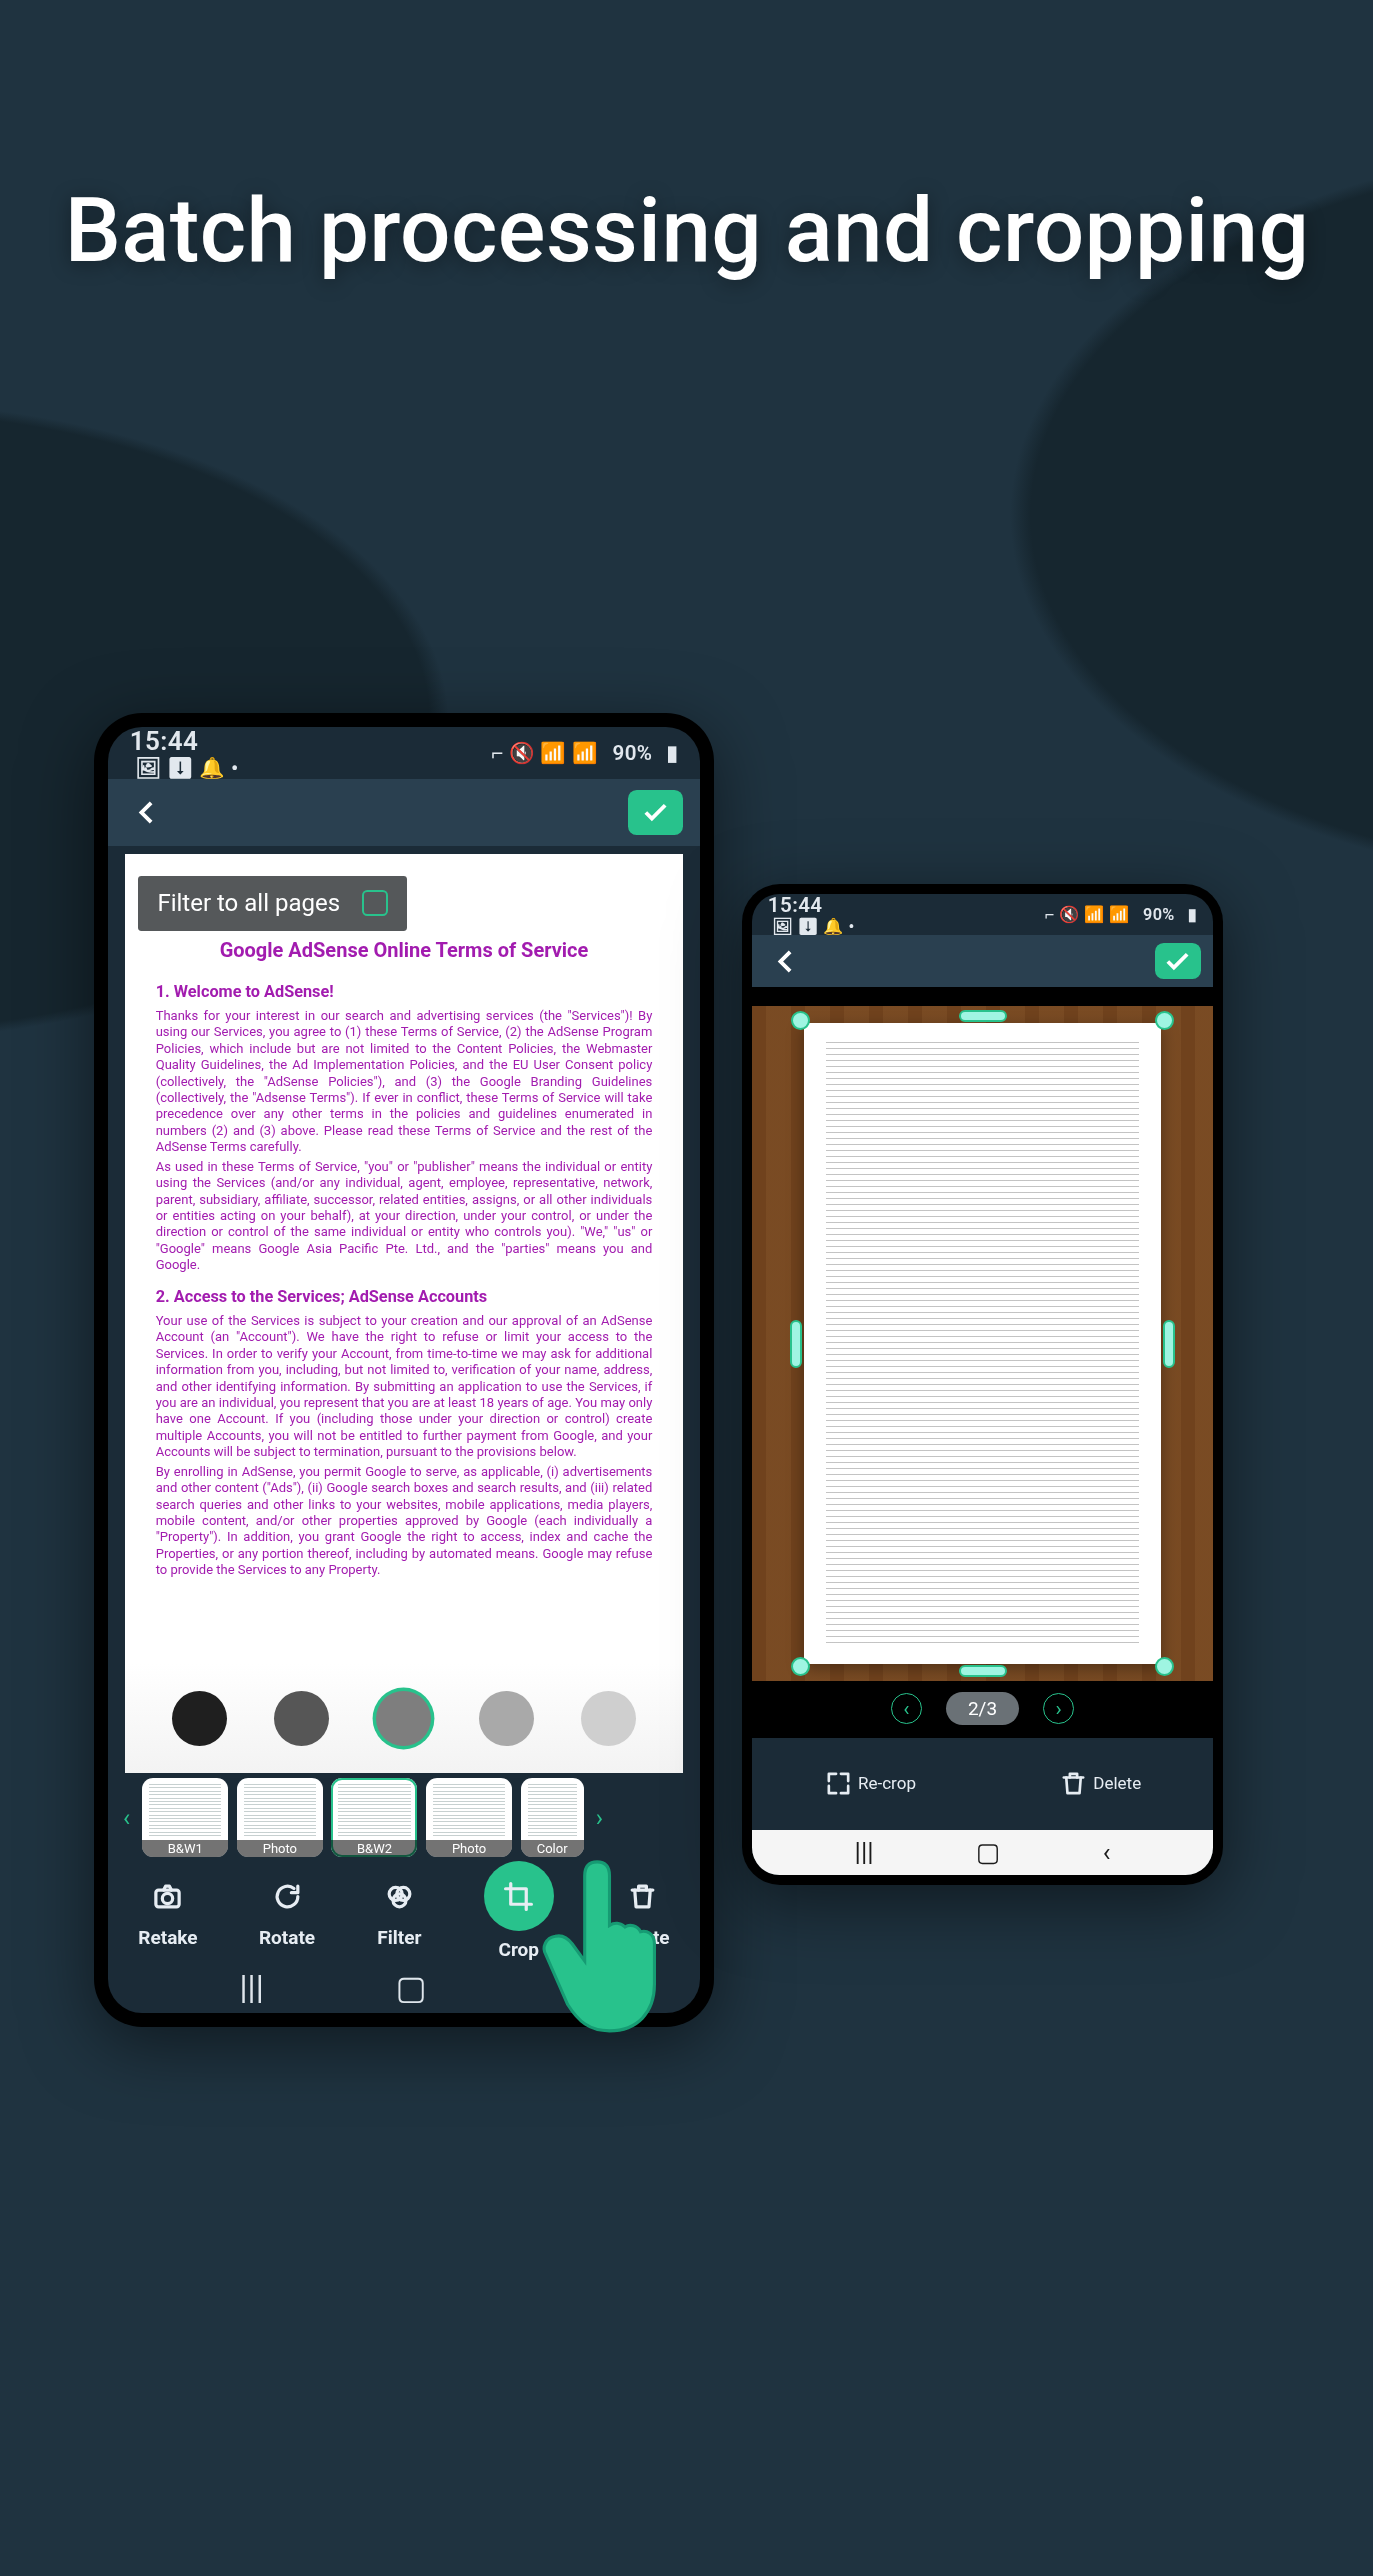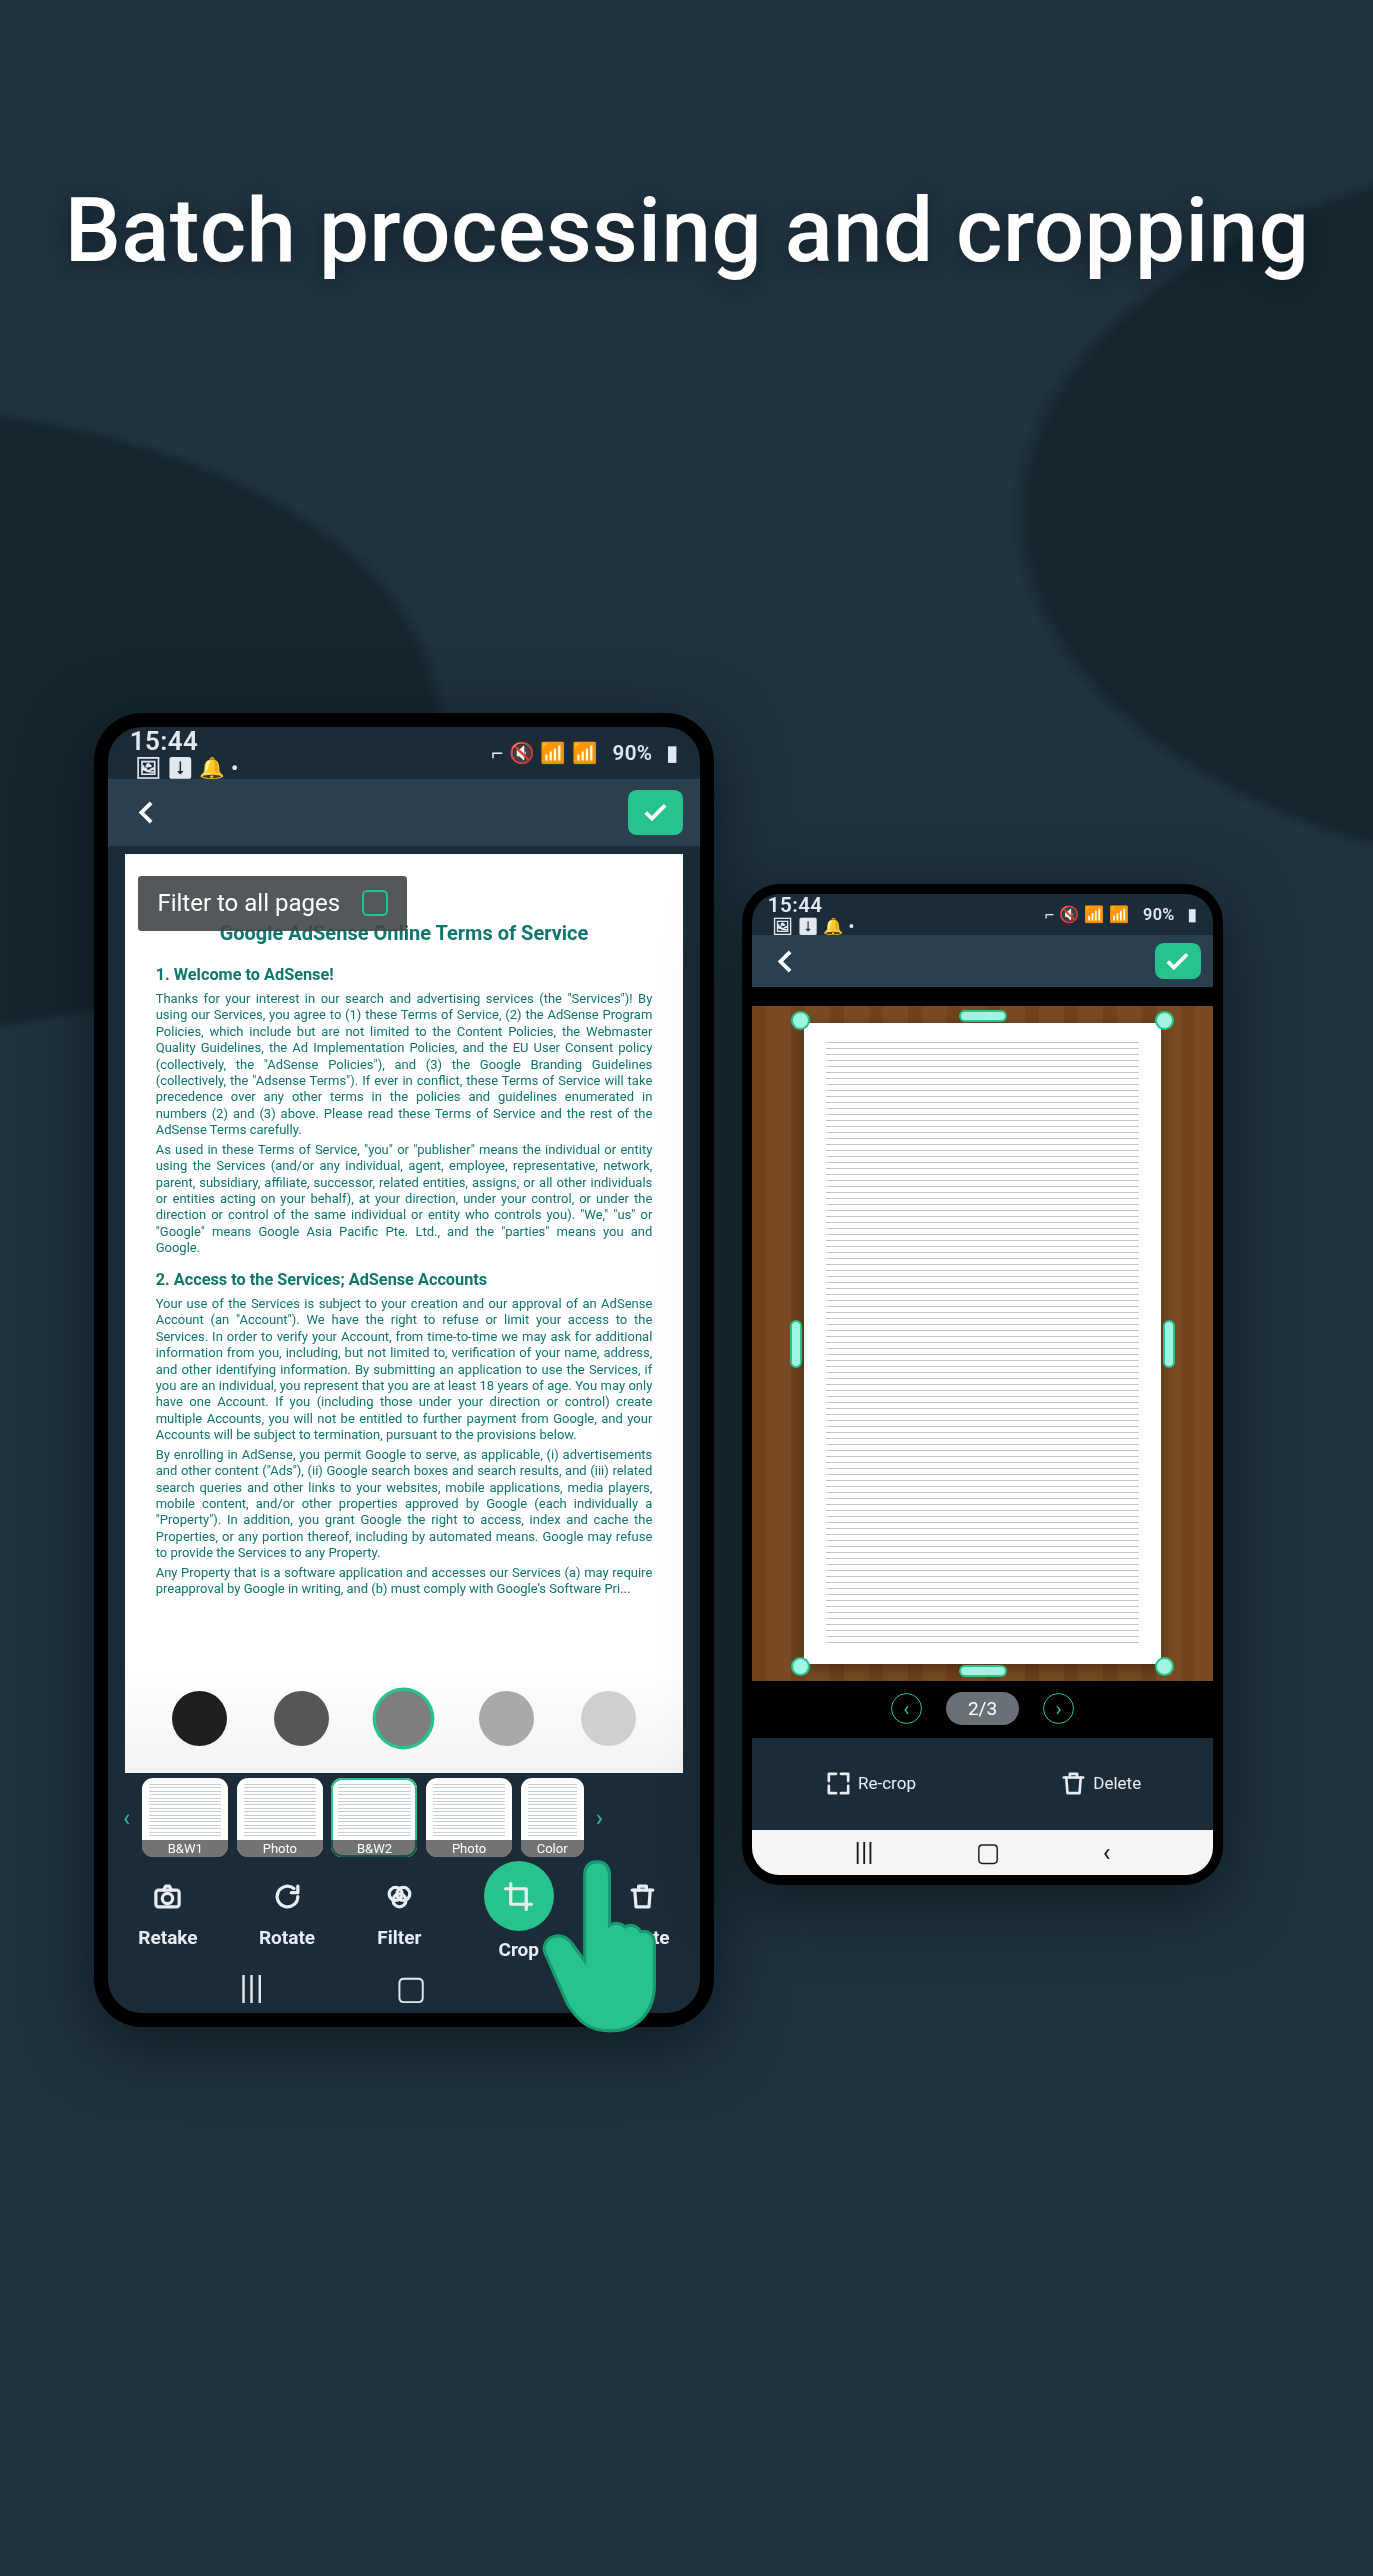--- a/index.html
+++ b/index.html
@@ -49,21 +49,21 @@
     display:flex; align-items:center; justify-content:center; }
   .btn-icon svg, .btn-confirm svg { width:29px; height:29px; stroke:#fff; fill:none; stroke-width:3.2; }
 
   
   .doc-area { position:absolute; left:17px; right:17px; top:127px; bottom:240px;
     background:#fff; overflow:hidden; }
   .overlay-chip { position:absolute; left:13.7px; top:22px; padding:13.7px 19px;
     background:rgba(66,70,72,.9); color:#fff; border-radius:3.4px; font-size:24px;
     display:flex; align-items:center; gap:22px; }
   .overlay-chip .chk { width:26px; height:26px; border:2.6px solid #28c28c; border-radius:5.2px; }
-  .doc-body { padding:60px 31px 172px 31px; font-size:14.6px; color:#0f766e; }
+  .doc-body { padding:60px 31px 172px 31px; font-size:14.6px; color:#a21caf;margin-top:17px; }
   .doc-body h2 { text-align:center; font-size:20px; margin:6.9px 0 20.6px; }
   .doc-body h3 { font-size:16.3px; margin:13.7px 0 6.9px; }
   .doc-body p { margin-top:3.4px; font-size:13px; line-height:1.26; text-align:justify; }
 
   
   .circle-row { position:absolute; left:0; right:0; bottom:0; height:110px;
     display:flex; align-items:center; justify-content:space-evenly;
     background:linear-gradient(#fff,#f3f3f3); }
   .circle { width:55px; height:55px; border-radius:50%; }
   .circle.sel { box-shadow:0 0 0 3.4px #28c28c; }
@@ -172,21 +172,20 @@
       <span class="chk"></span>
     </div>
     <div class="doc-body">
       <h2>Google AdSense Online Terms of Service</h2>
       <h3>1.  Welcome to AdSense!</h3>
       <p>Thanks for your interest in our search and advertising services (the "Services")! By using our Services, you agree to (1) these Terms of Service, (2) the AdSense Program Policies, which include but are not limited to the Content Policies, the Webmaster Quality Guidelines, the Ad Implementation Policies, and the EU User Consent policy (collectively, the "AdSense Policies"), and (3) the Google Branding Guidelines (collectively, the "Adsense Terms"). If ever in conflict, these Terms of Service will take precedence over any other terms in the policies and guidelines enumerated in numbers (2) and (3) above. Please read these Terms of Service and the rest of the AdSense Terms carefully.</p>
       <p>As used in these Terms of Service, "you" or "publisher" means the individual or entity using the Services (and/or any individual, agent, employee, representative, network, parent, subsidiary, affiliate, successor, related entities, assigns, or all other individuals or entities acting on your behalf), at your direction, under your control, or under the direction or control of the same individual or entity who controls you). "We," "us" or "Google" means Google Asia Pacific Pte. Ltd., and the "parties" means you and Google.</p>
       <h3>2. Access to the Services; AdSense Accounts</h3>
       <p>Your use of the Services is subject to your creation and our approval of an AdSense Account (an "Account"). We have the right to refuse or limit your access to the Services. In order to verify your Account, from time-to-time we may ask for additional information from you, including, but not limited to, verification of your name, address, and other identifying information. By submitting an application to use the Services, if you are an individual, you represent that you are at least 18 years of age. You may only have one Account. If you (including those under your direction or control) create multiple Accounts, you will not be entitled to further payment from Google, and your Accounts will be subject to termination, pursuant to the provisions below.</p>
       <p>By enrolling in AdSense, you permit Google to serve, as applicable, (i) advertisements and other content ("Ads"), (ii) Google search boxes and search results, and (iii) related search queries and other links to your websites, mobile applications, media players, mobile content, and/or other properties approved by Google (each individually a "Property"). In addition, you grant Google the right to access, index and cache the Properties, or any portion thereof, including by automated means. Google may refuse to provide the Services to any Property.</p>
-      <p>Any Property that is a software application and accesses our Services (a) may require preapproval by Google in writing, and (b) must comply with Google's Software Pri...</p>
     </div>
     <div class="circle-row">
       <div class="circle c1"></div>
       <div class="circle c2"></div>
       <div class="circle c3 sel"></div>
       <div class="circle c4"></div>
       <div class="circle c5"></div>
     </div>
   </div>
 

